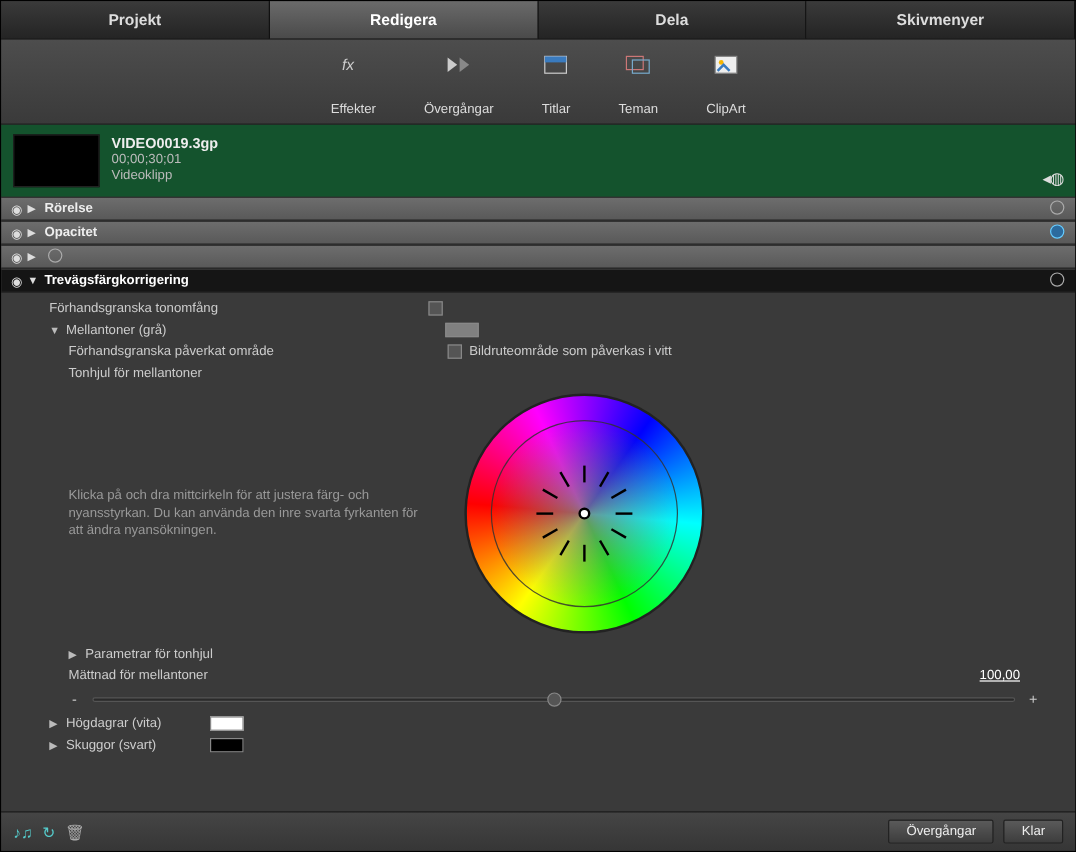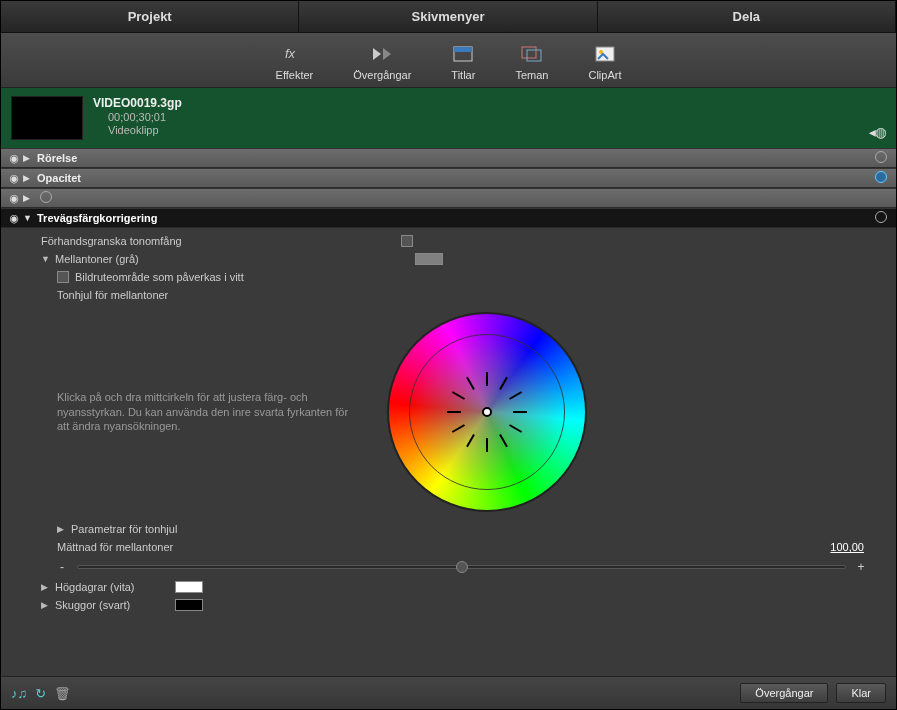--- a/index.html
+++ b/index.html
@@ -4,46 +4,46 @@
 <style>
 * { box-sizing: border-box; margin: 0; padding: 0; font-family: "Segoe UI", Tahoma, sans-serif; }
 body { background: #2a2a2a; width: 897px; height: 710px; overflow: hidden; color: #ccc; font-size: 11px; }
 .app { display: flex; flex-direction: column; height: 100%; border: 1px solid #000; }
 
 .tabs-main { display: flex; background: #2a2a2a; border-bottom: 1px solid #111; }
 .tab-main { flex: 1; text-align: center; padding: 8px 16px; font-size: 13px; font-weight: bold; color: #ddd; cursor: pointer; background: linear-gradient(#3a3a3a,#242424); border-right:1px solid #111; }
 .tab-main.active { background: linear-gradient(#6a6a6a,#4a4a4a); color: #fff; }
 
 .toolbar { display: flex; justify-content: center; gap: 40px; padding: 10px 0 6px; background: linear-gradient(#4d4d4d,#3a3a3a); border-bottom:1px solid #222; }
-.tool { display: flex; flex-direction: column; align-items: center; gap: 4px; cursor: pointer; }
+.tool { display: flex; flex-direction: column; align-items: center; gap: 20px; cursor: pointer; }
 .tool-icon { width: 22px; height: 22px; display:flex; align-items:center; justify-content:center; }
 .tool-label { font-size: 11px; color: #ddd; }
 
 .clip-info { display: flex; align-items: flex-start; gap: 10px; padding: 8px 10px; background:#14532d; }
 .clip-thumb { width: 72px; height: 44px; background: #000; border:1px solid #222; }
 .clip-text { display:flex; flex-direction:column; gap:1px; }
 .clip-name { font-weight: bold; color:#eee; font-size:12px; }
-.clip-sub { color:#bbb; font-size:11px;margin-left:15px; }
+.clip-sub { color:#bbb; font-size:11px; }
 .clip-right { margin-left:auto; align-self:flex-end; font-size:14px; color:#ddd; letter-spacing:-1px; }
 
 .effects { flex:1; overflow:auto; background:#3a3a3a; }
 .eff-row { display:flex; align-items:center; background: linear-gradient(#6d6d6d,#595959); border-top:1px solid #333; border-bottom:1px solid #2a2a2a; height:20px; padding:0 4px; }
 .eff-row.dark { background:#151515; color:#fff; }
 .eff-row.dark .eff-title{color:#fff;}
 .eye { width:18px; text-align:center; color:#ddd; }
 .tri { width:12px; color:#ddd; font-size:9px; }
 .eff-title { flex:1; font-weight:bold; color:#eee; font-size:11px; padding-left:2px; }
 .clock { width:22px; text-align:center; }
 .clock-icon{ width:12px;height:12px;border:1px solid #aaa;border-radius:50%;display:inline-block;position:relative;}
 .clock-icon.blue{background:#2c6b9e;border-color:#6cf;}
 
 .panel { padding: 4px 0 10px; }
 .prow { display:flex; align-items:center; padding:3px 0 3px 40px; min-height:18px; }
 .prow.sub{padding-left:56px;}
-.prow .lbl { width: 360px; color:#ccc; }
+.prow .lbl { width: 316px; color:#ccc; }
 .tri-s{width:10px;display:inline-block;font-size:9px;color:#bbb;margin-right:4px;}
 .swatch { width:28px; height:12px; border:1px solid #888; display:inline-block; }
 .swatch.gray{background:#808080;}
 .swatch.white{background:#fff;}
 .swatch.black{background:#000;}
 .chk{width:12px;height:12px;border:1px solid #888;background:#555;display:inline-block;margin-right:6px;}
 .right-col{display:flex;align-items:center;}
 .eyedrop{margin-left:6px;color:#ccc;}
 
 .wheel-area{display:flex;align-items:center;gap:30px;padding:8px 0 8px 56px;}
@@ -74,22 +74,23 @@
 .trash{color:#aaa;}
 
 .section-title{color:#ddd;}
 </style>
 </head>
 <body>
 
 <div class="app">
   <div class="tabs-main">
     <div class="tab-main">Projekt</div>
+    <div class="tab-main active">Redigera</div>
+    <div class="tab-main">Dela</div>
     <div class="tab-main">Skivmenyer</div>
-    <div class="tab-main">Dela</div>
   </div>
 
   <div class="toolbar">
     <div class="tool">
       <div class="tool-icon">
           <svg width="22" height="20">
             <text x="2" y="14" fill="#ccc" font-size="13" font-style="italic">fx</text>
           </svg>
         </div>
       <div class="tool-label">Effekter</div>
@@ -174,20 +175,21 @@
         <span class="right-col">
             <span class="chk"></span>
           </span>
       </div>
       <div class="prow">
         <span class="tri-s">▼</span>
         <span class="lbl section-title">Mellantoner (grå)</span>
         <span class="swatch gray"></span>
       </div>
       <div class="prow sub">
+        <span class="lbl">Förhandsgranska påverkat område</span>
         <span class="right-col">
             <span class="chk"></span>
             <span>Bildruteområde som påverkas i vitt</span>
           </span>
       </div>
       <div class="prow sub">
         <span class="lbl">Tonhjul för mellantoner</span>
       </div>
 
       <div class="wheel-area">
@@ -210,21 +212,21 @@
               <div class="tick" style="transform: translate(-50%, 0px) rotate(330deg) translateY(26px);"></div>
             </div>
           <div class="wheel-center"></div>
         </div>
       </div>
 
       <div class="prow sub">
         <span class="tri-s">▶</span>
         <span class="lbl">Parametrar för tonhjul</span>
       </div>
-      <div class="prow sub" style="justify-content:space-between;padding-right:2px;">
+      <div class="prow sub" style="justify-content:space-between;padding-right:16px;">
         <span class="lbl">Mättnad för mellantoner</span>
         <span class="val-right">100,00</span>
       </div>
       <div class="slider-row">
         <span class="minus">-</span>
         <div class="slider-track">
             <div class="slider-thumb"></div>
           </div>
         <span class="plus">+</span>
       </div>

